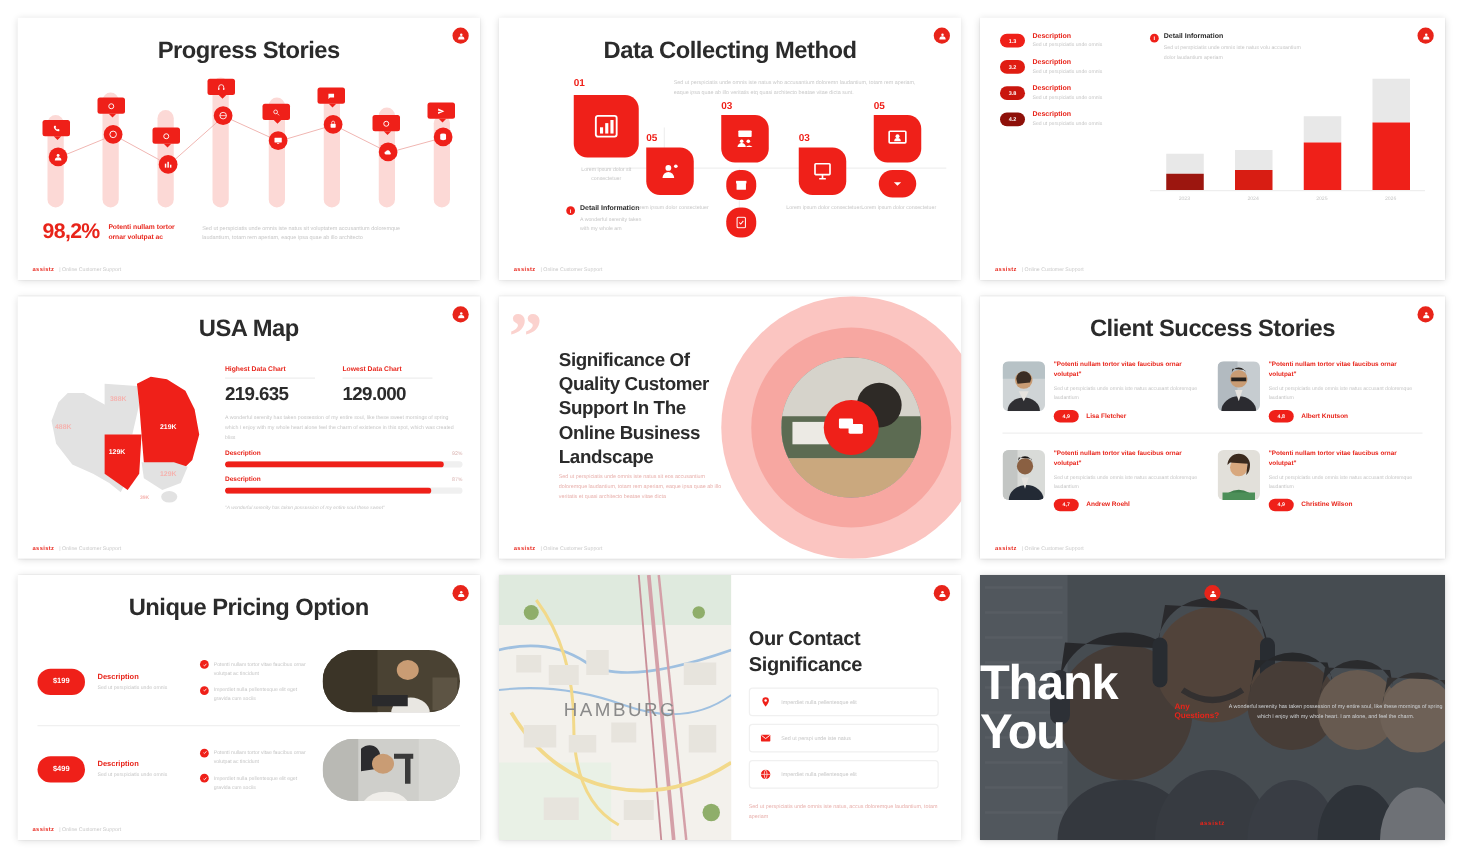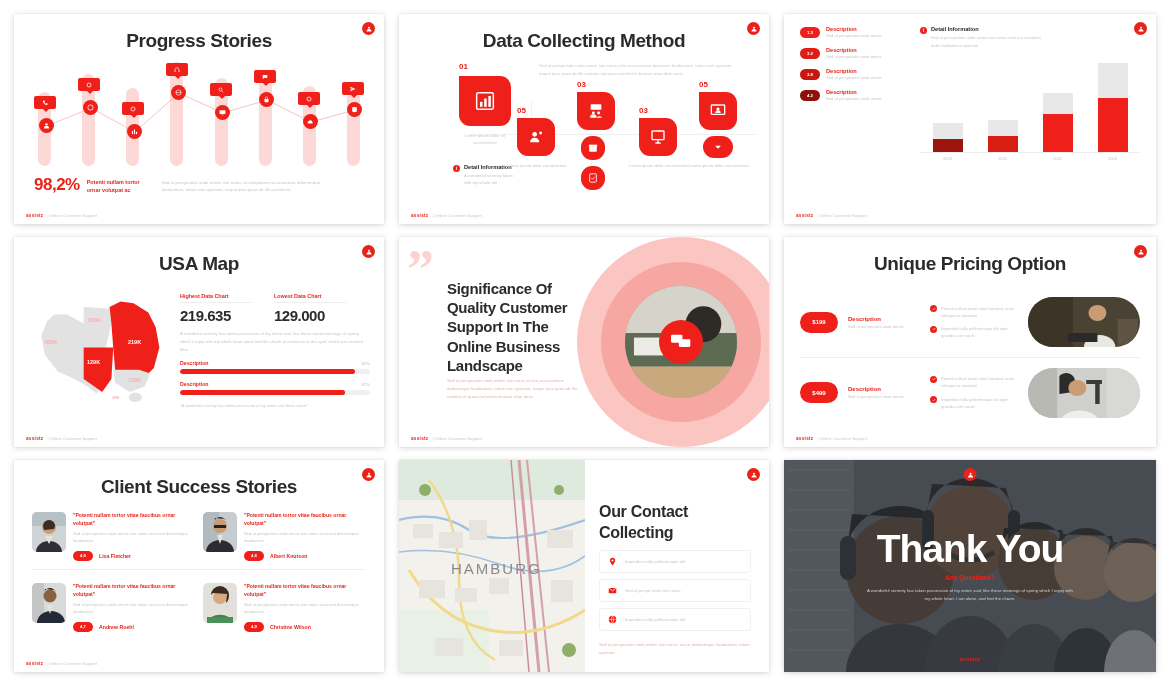--- a/index.html
+++ b/index.html
@@ -169,21 +169,21 @@
   .ct-ic { width:9px;height:9px;display:flex;align-items:center;justify-content:center;flex:none; }
   .ct-ic svg{width:9px;height:9px;fill:#ef2019;}
   .ct-item span { font-size:4.3px; color:#c6c6c6; }
   .ct-p { font-size:4.3px; color:#e8b0ac; line-height:1.9; margin-top:10px; }
   .hamburg { position:absolute; left:52px; top:100px; font-size:15px; color:#8a8a8a; letter-spacing:2px; }
 
   
   .ty { position:relative; height:212px; background:#3a4046; overflow:hidden; }
   .ty-photo { position:absolute; inset:0; }
   .ty-ov { position:absolute; inset:0; background:rgba(46,52,58,0.62); }
-  .ty-inner { position:absolute; inset:0; display:flex; flex-direction:column;
+  .ty-inner { position:absolute; inset:0; display:flex; flex-direction:row;
               align-items:center; justify-content:center; }
   .ty-h { font-size:39px; font-weight:bold; color:#fff; letter-spacing:-1px; line-height:1;}
   .ty-sub { font-size:6.5px; font-weight:bold; color:#e8241a; margin-top:6px; }
   .ty-p { font-size:4.3px; color:#cfd3d6; text-align:center; line-height:1.9; margin-top:6px; width:210px;}
   .ty-badge { position:absolute; top:8px; left:50%; transform:translateX(-50%);
               width:13px;height:13px;border-radius:50%;background:#e8241a;
               display:flex;align-items:center;justify-content:center; }
   .ty-badge svg{width:6px;height:6px;fill:#fff;}
   .ty-brand { position:absolute; bottom:10px; left:50%; transform:translateX(-50%);
               font-size:5px; font-weight:bold; color:#e8241a; letter-spacing:0.5px; }
@@ -598,20 +598,125 @@
     </div>
   </div>
 
   <div class="slide">
     <div class="badge-corner">
       <svg viewBox="0 0 24 24">
           <circle cx="12" cy="7" r="4"></circle>
           <path d="M2 22a10 10 0 0120 0z"></path>
         </svg>
     </div>
+    <div class="s-title">Client Success Stories</div>
+
+    <div class="cl-grid">
+      <div class="cl-cell">
+        <div class="cl-ph">
+          <svg viewBox="0 0 34 40" preserveAspectRatio="none" width="100%" height="100%">
+            <rect width="34" height="40" fill="#cfd4d6"></rect>
+              <rect y="0" width="34" height="14" fill="#b7c2c6"></rect>
+            <circle cx="17" cy="15" r="7" fill="#c99c74"></circle>
+              <path d="M17 8a6 6 0 016 6l-1 3-10 1-1-4a6 6 0 016-6z" fill="#3a2d24"></path>
+            <path d="M4 40a13 11 0 0126 0z" fill="#2f2f33"></path>
+              <path d="M13 24h8l-4 8z" fill="#e6e3df"></path>
+          </svg>
+        </div>
+        <div class="cl-tx">
+          <h4>"Potenti nullam tortor vitae faucibus ornar volutpat"</h4>
+          <p>Sed ut perspiciatis unde omnis iste natus accusant doloremque laudantium</p>
+          <div class="cl-name">
+            <div class="cl-score">4,9</div>
+            <span class="nm">Lisa Fletcher</span>
+          </div>
+        </div>
+      </div>
+
+      <div class="cl-cell">
+        <div class="cl-ph">
+          <svg viewBox="0 0 34 40" preserveAspectRatio="none" width="100%" height="100%">
+            <rect width="34" height="40" fill="#c6ccd0"></rect>
+              <rect y="0" width="16" height="40" fill="#b2bac0"></rect>
+            <circle cx="17" cy="14" r="7" fill="#c99c74"></circle>
+              <path d="M11 11a6 6 0 0112 0l-1-4-10-1z" fill="#26221f"></path>
+            <rect x="11" y="13" width="12" height="3" fill="#26221f"></rect>
+            <path d="M3 40a14 12 0 0128 0z" fill="#2b2b30"></path>
+              <path d="M14 23h6l-3 9z" fill="#e6e3df"></path>
+          </svg>
+        </div>
+        <div class="cl-tx">
+          <h4>"Potenti nullam tortor vitae faucibus ornar volutpat"</h4>
+          <p>Sed ut perspiciatis unde omnis iste natus accusant doloremque laudantium</p>
+          <div class="cl-name">
+            <div class="cl-score">4,8</div>
+            <span class="nm">Albert Knutson</span>
+          </div>
+        </div>
+      </div>
+    </div>
+
+    <div class="cl-hsep"></div>
+
+    <div class="cl-grid">
+      <div class="cl-cell">
+        <div class="cl-ph">
+          <svg viewBox="0 0 34 40" preserveAspectRatio="none" width="100%" height="100%">
+            <rect width="34" height="40" fill="#d9dbd8"></rect>
+              <rect x="0" y="0" width="12" height="40" fill="#c3c6c4"></rect>
+            <circle cx="18" cy="13" r="6.5" fill="#8a6042"></circle>
+              <path d="M12 11a6 6 0 0112 0l-1-4-10-1z" fill="#191513"></path>
+            <path d="M5 40a14 12 0 0128 0z" fill="#232a35"></path>
+              <path d="M15 22h6l-3 9z" fill="#e6e3df"></path>
+          </svg>
+        </div>
+        <div class="cl-tx">
+          <h4>"Potenti nullam tortor vitae faucibus ornar volutpat"</h4>
+          <p>Sed ut perspiciatis unde omnis iste natus accusant doloremque laudantium</p>
+          <div class="cl-name">
+            <div class="cl-score">4,7</div>
+            <span class="nm">Andrew Roehl</span>
+          </div>
+        </div>
+      </div>
+
+      <div class="cl-cell">
+        <div class="cl-ph">
+          <svg viewBox="0 0 34 40" preserveAspectRatio="none" width="100%" height="100%">
+            <rect width="34" height="40" fill="#e2e0da"></rect>
+            <circle cx="17" cy="14" r="7" fill="#d8a87e"></circle>
+            <path d="M8 12a9 9 0 0118 0c0 6-3 8-3 8l1-9-14-1z" fill="#3b2a1d"></path>
+            <path d="M4 40a14 13 0 0126 0z" fill="#3f7f4c"></path>
+            <path d="M4 34h26v6H4z" fill="#4c8f58"></path>
+          </svg>
+        </div>
+        <div class="cl-tx">
+          <h4>"Potenti nullam tortor vitae faucibus ornar volutpat"</h4>
+          <p>Sed ut perspiciatis unde omnis iste natus accusant doloremque laudantium</p>
+          <div class="cl-name">
+            <div class="cl-score">4,9</div>
+            <span class="nm">Christine Wilson</span>
+          </div>
+        </div>
+      </div>
+    </div>
+
+    <div class="footer">
+      <span class="brand">assistz</span>
+      <span class="tag">| Online Customer Support</span>
+    </div>
+  </div>
+
+  <div class="slide">
+    <div class="badge-corner">
+      <svg viewBox="0 0 24 24">
+          <circle cx="12" cy="7" r="4"></circle>
+          <path d="M2 22a10 10 0 0120 0z"></path>
+        </svg>
+    </div>
     <div class="s-title">Unique Pricing Option</div>
 
     <div class="pr-row" style="margin-top:16px">
       <div class="pr-pill">$199</div>
       <div class="pr-desc">
         <h4>Description</h4>
         <p>Sed ut perspiciatis unde omnis</p>
       </div>
       <div class="pr-feats">
         <div class="pr-feat">
@@ -673,125 +778,20 @@
         <svg viewBox="0 0 100 50" preserveAspectRatio="none" width="100%" height="100%">
           <rect width="100" height="50" fill="#cfcfcb"></rect>
           <rect x="0" y="0" width="26" height="50" fill="#b9b9b4"></rect>
           <rect x="70" y="0" width="30" height="50" fill="#d8d8d4"></rect>
           <path d="M28 8c6-6 14-2 14 6l-2 10-12 2z" fill="#2b2b2e"></path>
           <circle cx="44" cy="20" r="8" fill="#c99c74"></circle>
           <path d="M30 50a18 14 0 0132 0z" fill="#f0eeea"></path>
           <rect x="60" y="14" width="4" height="22" fill="#3a3a3a"></rect>
           <rect x="52" y="12" width="14" height="4" fill="#3a3a3a"></rect>
         </svg>
-      </div>
-    </div>
-
-    <div class="footer">
-      <span class="brand">assistz</span>
-      <span class="tag">| Online Customer Support</span>
-    </div>
-  </div>
-
-  <div class="slide">
-    <div class="badge-corner">
-      <svg viewBox="0 0 24 24">
-          <circle cx="12" cy="7" r="4"></circle>
-          <path d="M2 22a10 10 0 0120 0z"></path>
-        </svg>
-    </div>
-    <div class="s-title">Client Success Stories</div>
-
-    <div class="cl-grid">
-      <div class="cl-cell">
-        <div class="cl-ph">
-          <svg viewBox="0 0 34 40" preserveAspectRatio="none" width="100%" height="100%">
-            <rect width="34" height="40" fill="#cfd4d6"></rect>
-              <rect y="0" width="34" height="14" fill="#b7c2c6"></rect>
-            <circle cx="17" cy="15" r="7" fill="#c99c74"></circle>
-              <path d="M17 8a6 6 0 016 6l-1 3-10 1-1-4a6 6 0 016-6z" fill="#3a2d24"></path>
-            <path d="M4 40a13 11 0 0126 0z" fill="#2f2f33"></path>
-              <path d="M13 24h8l-4 8z" fill="#e6e3df"></path>
-          </svg>
-        </div>
-        <div class="cl-tx">
-          <h4>"Potenti nullam tortor vitae faucibus ornar volutpat"</h4>
-          <p>Sed ut perspiciatis unde omnis iste natus accusant doloremque laudantium</p>
-          <div class="cl-name">
-            <div class="cl-score">4,9</div>
-            <span class="nm">Lisa Fletcher</span>
-          </div>
-        </div>
-      </div>
-
-      <div class="cl-cell">
-        <div class="cl-ph">
-          <svg viewBox="0 0 34 40" preserveAspectRatio="none" width="100%" height="100%">
-            <rect width="34" height="40" fill="#c6ccd0"></rect>
-              <rect y="0" width="16" height="40" fill="#b2bac0"></rect>
-            <circle cx="17" cy="14" r="7" fill="#c99c74"></circle>
-              <path d="M11 11a6 6 0 0112 0l-1-4-10-1z" fill="#26221f"></path>
-            <rect x="11" y="13" width="12" height="3" fill="#26221f"></rect>
-            <path d="M3 40a14 12 0 0128 0z" fill="#2b2b30"></path>
-              <path d="M14 23h6l-3 9z" fill="#e6e3df"></path>
-          </svg>
-        </div>
-        <div class="cl-tx">
-          <h4>"Potenti nullam tortor vitae faucibus ornar volutpat"</h4>
-          <p>Sed ut perspiciatis unde omnis iste natus accusant doloremque laudantium</p>
-          <div class="cl-name">
-            <div class="cl-score">4,8</div>
-            <span class="nm">Albert Knutson</span>
-          </div>
-        </div>
-      </div>
-    </div>
-
-    <div class="cl-hsep"></div>
-
-    <div class="cl-grid">
-      <div class="cl-cell">
-        <div class="cl-ph">
-          <svg viewBox="0 0 34 40" preserveAspectRatio="none" width="100%" height="100%">
-            <rect width="34" height="40" fill="#d9dbd8"></rect>
-              <rect x="0" y="0" width="12" height="40" fill="#c3c6c4"></rect>
-            <circle cx="18" cy="13" r="6.5" fill="#8a6042"></circle>
-              <path d="M12 11a6 6 0 0112 0l-1-4-10-1z" fill="#191513"></path>
-            <path d="M5 40a14 12 0 0128 0z" fill="#232a35"></path>
-              <path d="M15 22h6l-3 9z" fill="#e6e3df"></path>
-          </svg>
-        </div>
-        <div class="cl-tx">
-          <h4>"Potenti nullam tortor vitae faucibus ornar volutpat"</h4>
-          <p>Sed ut perspiciatis unde omnis iste natus accusant doloremque laudantium</p>
-          <div class="cl-name">
-            <div class="cl-score">4,7</div>
-            <span class="nm">Andrew Roehl</span>
-          </div>
-        </div>
-      </div>
-
-      <div class="cl-cell">
-        <div class="cl-ph">
-          <svg viewBox="0 0 34 40" preserveAspectRatio="none" width="100%" height="100%">
-            <rect width="34" height="40" fill="#e2e0da"></rect>
-            <circle cx="17" cy="14" r="7" fill="#d8a87e"></circle>
-            <path d="M8 12a9 9 0 0118 0c0 6-3 8-3 8l1-9-14-1z" fill="#3b2a1d"></path>
-            <path d="M4 40a14 13 0 0126 0z" fill="#3f7f4c"></path>
-            <path d="M4 34h26v6H4z" fill="#4c8f58"></path>
-          </svg>
-        </div>
-        <div class="cl-tx">
-          <h4>"Potenti nullam tortor vitae faucibus ornar volutpat"</h4>
-          <p>Sed ut perspiciatis unde omnis iste natus accusant doloremque laudantium</p>
-          <div class="cl-name">
-            <div class="cl-score">4,9</div>
-            <span class="nm">Christine Wilson</span>
-          </div>
-        </div>
       </div>
     </div>
 
     <div class="footer">
       <span class="brand">assistz</span>
       <span class="tag">| Online Customer Support</span>
     </div>
   </div>
 
   <div class="slide">
@@ -829,21 +829,21 @@
           <g fill="#8fae6a">
               <circle cx="26" cy="30" r="6"></circle>
               <circle cx="160" cy="30" r="5"></circle>
               <circle cx="170" cy="190" r="7"></circle>
             </g>
         </svg>
         <div class="hamburg">HAMBURG</div>
       </div>
 
       <div class="ct-right">
-        <div class="ct-h">Our Contact Collecting</div>
+        <div class="ct-h">Our Contact Significance</div>
 
         <div class="ct-item">
           <div class="ct-ic">
               <svg viewBox="0 0 24 24">
                 <path d="M12 2a7 7 0 00-7 7c0 5 7 13 7 13s7-8 7-13a7 7 0 00-7-7z"></path>
                 <circle cx="12" cy="9" r="2.6" fill="#fff"></circle>
               </svg>
             </div>
           <span>Imperdiet nulla pellentesque elit</span>
         </div>

